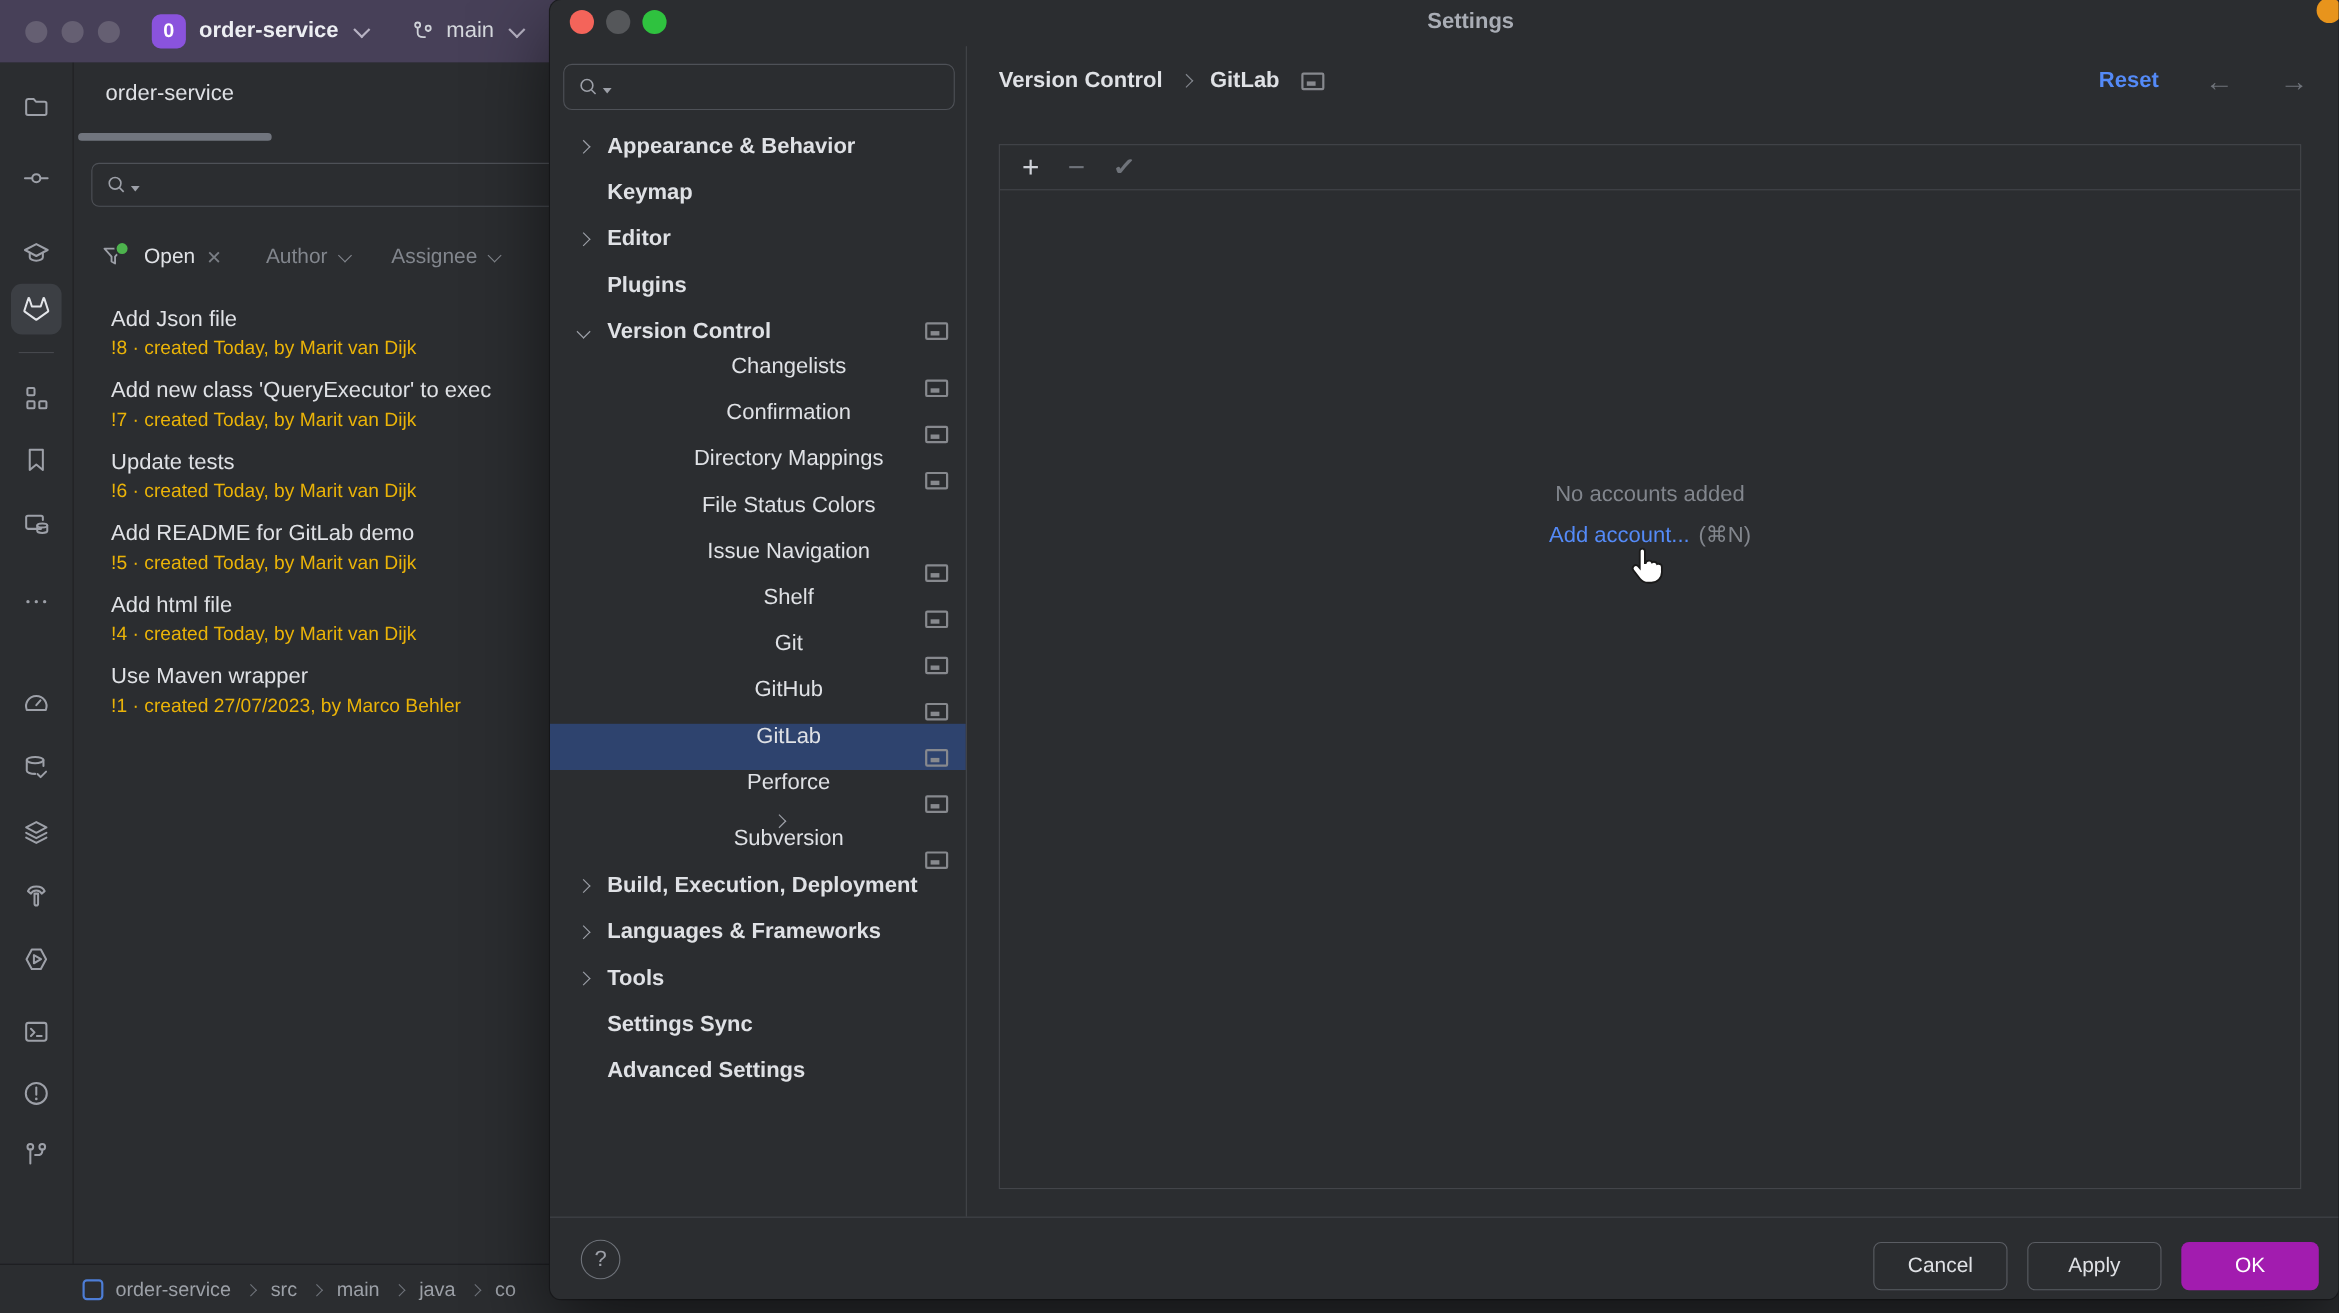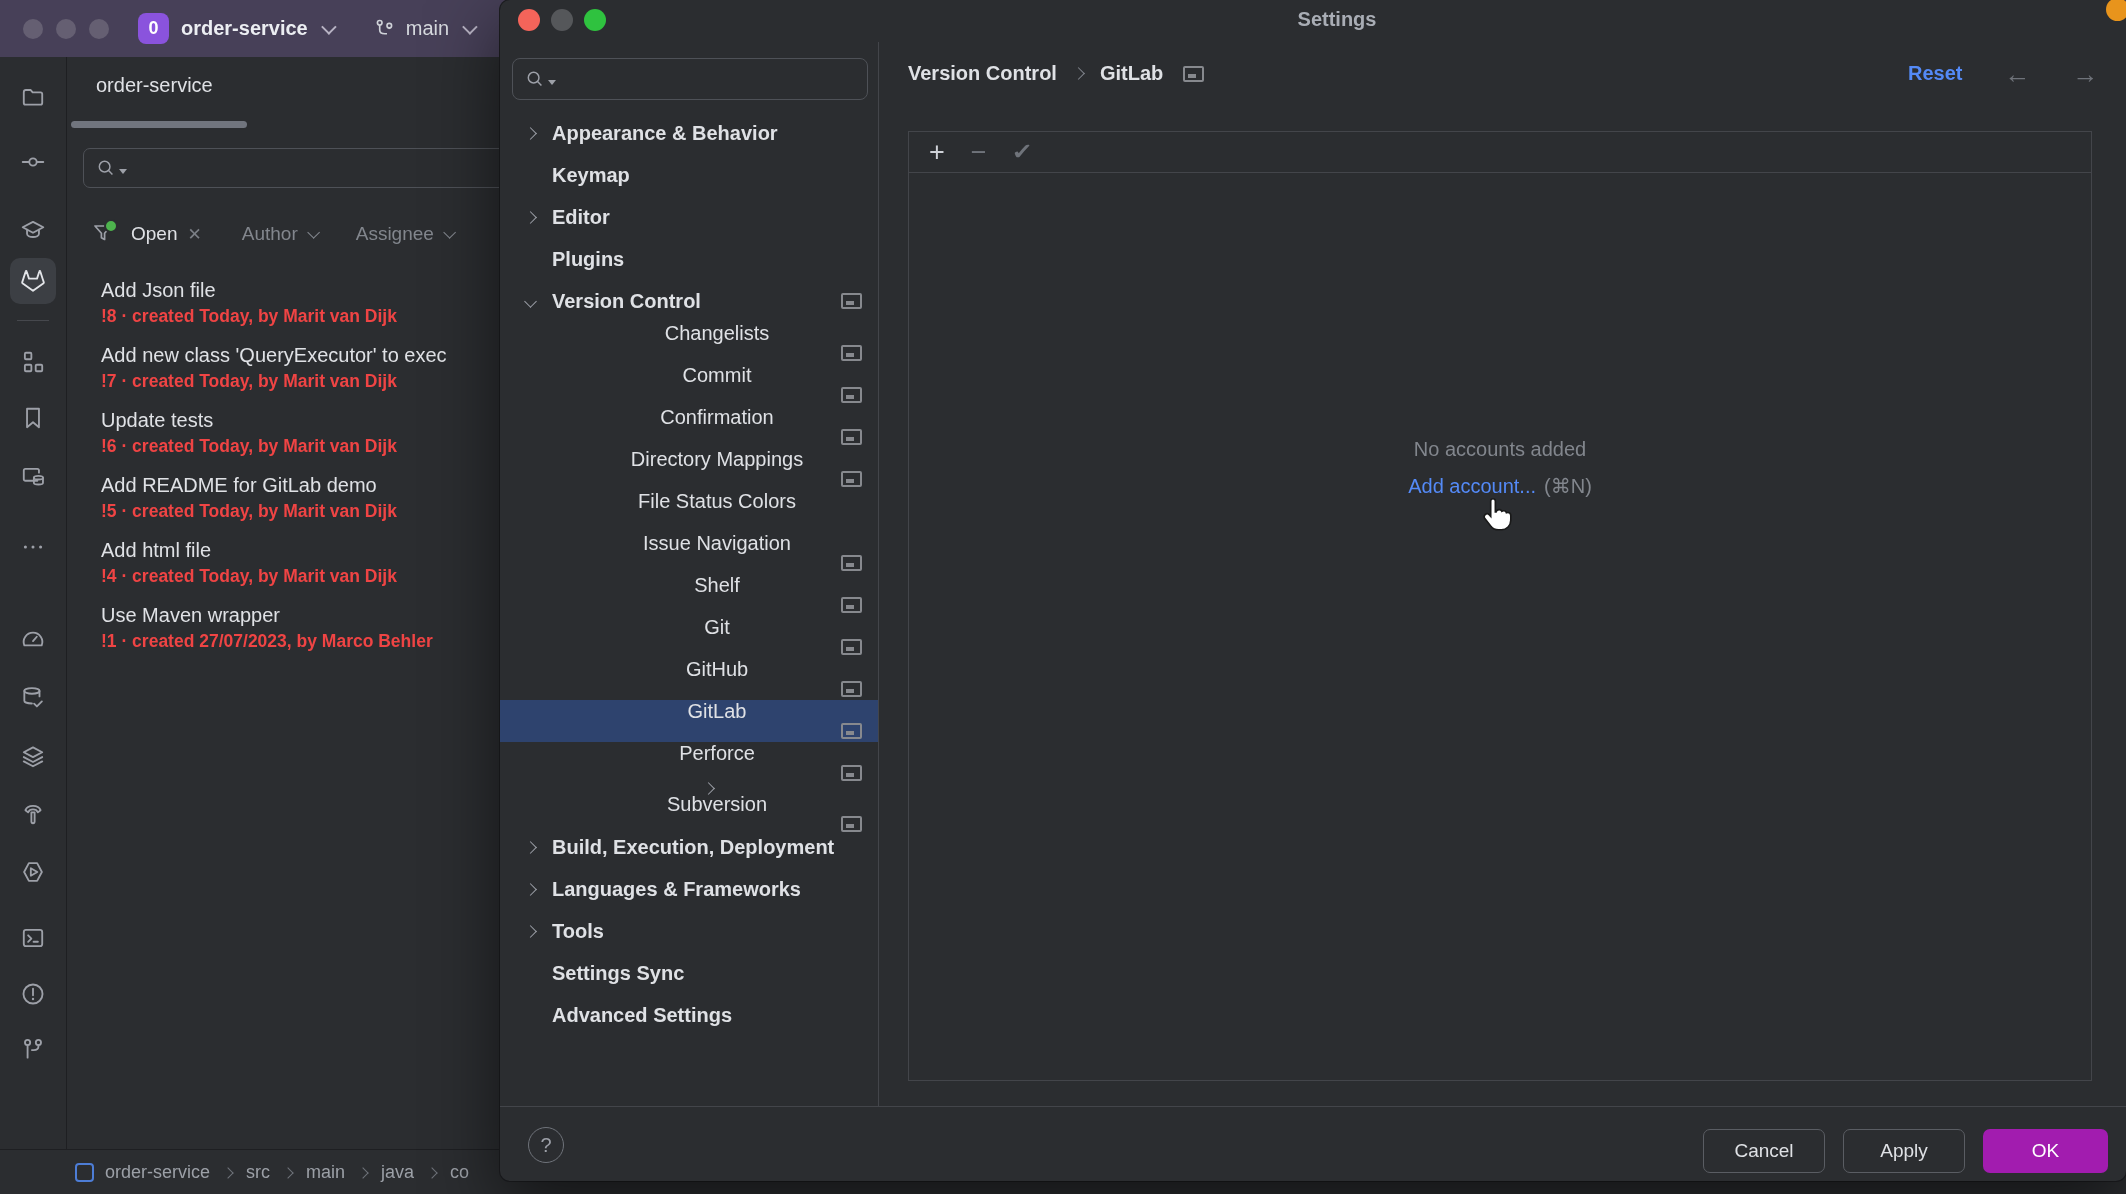--- a/index.html
+++ b/index.html
@@ -42,21 +42,21 @@
   .f-open{margin-left:14px;font-size:19px;font-weight:500;color:#dfe1e5;}
   .f-x{margin-left:10px;color:#7a7e85;font-size:17px;}
   .f-drop{margin-left:40px;font-size:19px;color:#82868d;display:flex;align-items:center;gap:9px;}
   .chev-sm{width:8px;height:8px;border-right:1.7px solid #82868d;border-bottom:1.7px solid #82868d;transform:rotate(45deg) translateY(-3px);display:inline-block;}
   .mrlist{position:absolute;left:0;top:205px;width:433px;margin-top:12px;}
   .mritem{padding:5px 0 12px 34px;}
   .mrtitle-row{display:flex;align-items:center;white-space:nowrap;}
   .mrtitle{font-size:20px;font-weight:500;color:#dfe1e5;white-space:nowrap;}
   .tagicon{margin-left:10px;flex:none;}
   .tagicon svg{stroke:#9da0a8;fill:none;stroke-width:1.6;width:22px;height:22px;}
-  .mrmeta{margin-top:4px;font-size:17.5px;color:#ef4444;white-space:nowrap;font-weight:bold;}
+  .mrmeta{margin-top:4px;font-size:17.5px;color:#eab308;white-space:nowrap;}
   
   .statusbar{position:absolute;left:0;top:1149px;width:2126px;height:45px;background:#2b2d30;border-top:1px solid #1e1f22;display:flex;align-items:center;}
   .sb-mod{width:15px;height:15px;border:2px solid #4d7dd6;border-radius:4px;margin-left:75px;flex:none;}
   .sb-crumbs{display:flex;align-items:center;margin-left:11px;font-size:18px;color:#9ca0a7;white-space:nowrap;}
   .sb-sep{width:7px;height:7px;border-right:1.6px solid #6f737a;border-bottom:1.6px solid #6f737a;transform:rotate(-45deg);display:inline-block;margin:0 14px;}
   
   .dialog{position:absolute;left:500px;top:0;width:1626px;height:1181px;background:#2b2d30;border-radius:10px 6px 10px 10px;box-shadow:0 25px 70px rgba(0,0,0,.55),0 0 0 1px #1e1f22;}
   .dlg-titlebar{position:absolute;left:0;top:0;width:100%;height:42px;padding-left:48px;}
   .dlg-traffic{position:absolute;left:18px;top:9px;display:flex;gap:11px;}
   .ddot{width:22px;height:22px;border-radius:50%;}
@@ -346,25 +346,20 @@
         <span class="tlabel">Version Control</span>
         <span class="mon"></span>
       </div>
     <div class="trow lvl1">
         <span class="chev hide"></span>
         <span class="tlabel">Changelists</span>
         <span class="mon"></span>
       </div>
     <div class="trow lvl1">
         <span class="chev hide"></span>
-        <span class="tlabel">Commit</span>
-        <span class="mon"></span>
-      </div>
-    <div class="trow lvl1">
-        <span class="chev hide"></span>
         <span class="tlabel">Confirmation</span>
         <span class="mon"></span>
       </div>
     <div class="trow lvl1">
         <span class="chev hide"></span>
         <span class="tlabel">Directory Mappings</span>
         <span class="mon"></span>
       </div>
     <div class="trow lvl1">
         <span class="chev hide"></span>

